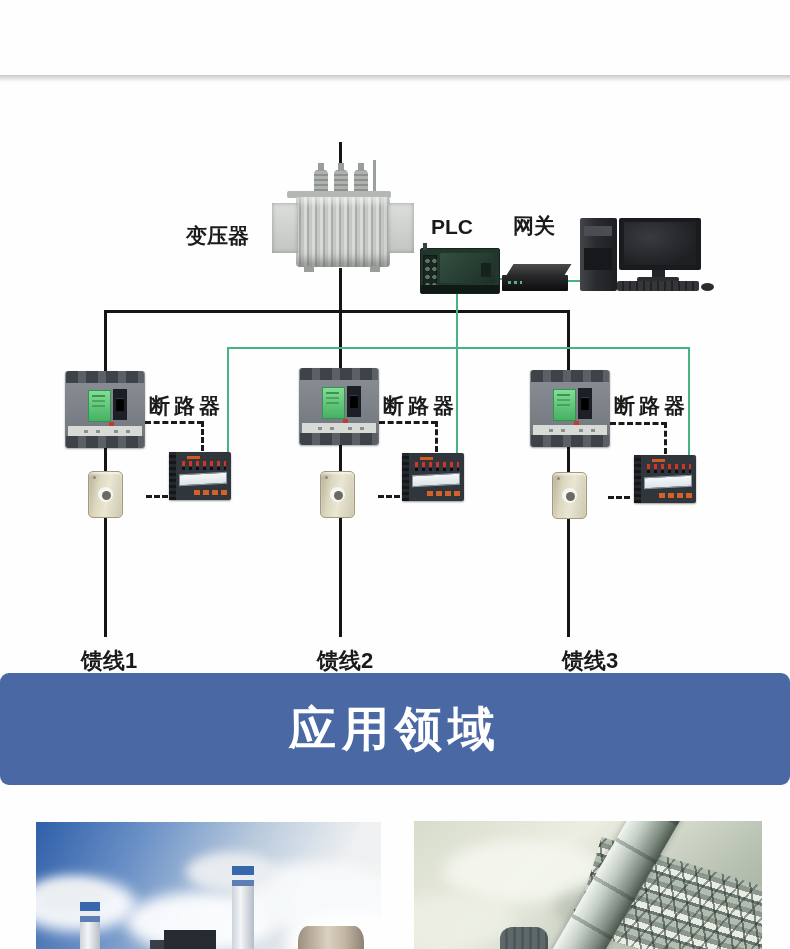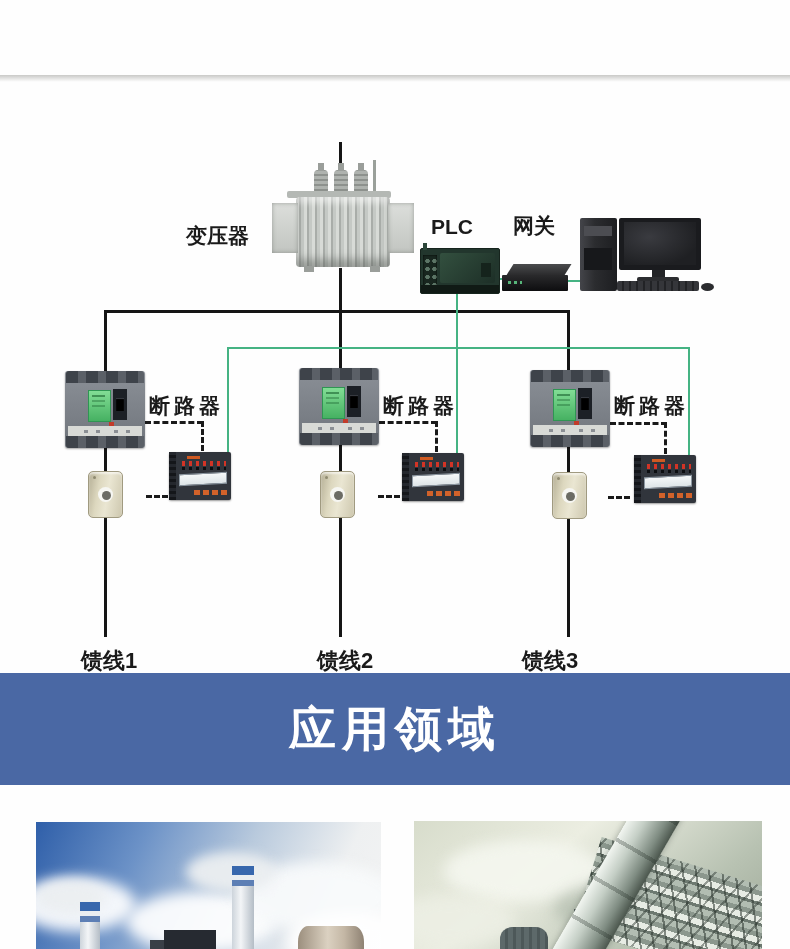--- a/index.html
+++ b/index.html
@@ -3,21 +3,21 @@
 <meta charset="utf-8">
 <style>
   html,body{margin:0;padding:0;background:#ffffff;}
   #screen{position:relative;width:790px;height:949px;overflow:hidden;background:#fefefe;
           font-family:"Liberation Sans","DejaVu Sans",sans-serif;}
 
   
   .banner{position:absolute;left:0;width:790px;background:#4a68a4;color:#fff;
           display:flex;align-items:center;justify-content:center;}
   .banner1{top:0;height:75px;}
-  .banner2{top:673px;height:112px;}
+  .banner2{top:673px;height:112px;border-radius:9px;}
   .banner h1{margin:0;font-size:44px;font-weight:600;letter-spacing:6px;}
   .banner2 h1{font-size:47px;}
   .banner-shadow{position:absolute;left:0;top:75px;width:790px;height:7px;
                  background:linear-gradient(#c9c9c7,#ffffff);}
 
   
   .wire{position:absolute;background:#151515;}
   .gwire{position:absolute;background:#45b383;}
   .dash-h{position:absolute;height:0;border-top:3px dashed #1a1a1a;}
   .dash-v{position:absolute;width:0;border-left:3px dashed #1a1a1a;}
@@ -281,21 +281,21 @@
     <div class="mt-logo"></div>
     <div class="mt-led"></div>
     <div class="mt-ind"></div>
     <div class="mt-lcd"></div>
     <div class="mt-btn"></div>
   </div>
   <div class="ct" style="left:552px;top:472px;">
     <div class="ct-screw"></div>
     <div class="ct-hole"></div>
   </div>
-  <div class="lbl feeder-lbl" style="left:515px;top:646px;">馈线3</div>
+  <div class="lbl feeder-lbl" style="left:555px;top:646px;">馈线3</div>
 
   <div class="banner banner2">
     <h1>应用领域</h1>
   </div>
 
   <div class="photo photo1">
     <div class="cloud" style="left:-20px;top:55px;width:120px;height:55px;"></div>
     <div class="cloud" style="left:90px;top:70px;width:150px;height:60px;"></div>
     <div class="cloud" style="left:200px;top:40px;width:160px;height:70px;background:rgba(248,250,251,.95);"></div>
     <div class="cloud" style="left:250px;top:90px;width:140px;height:60px;"></div>

